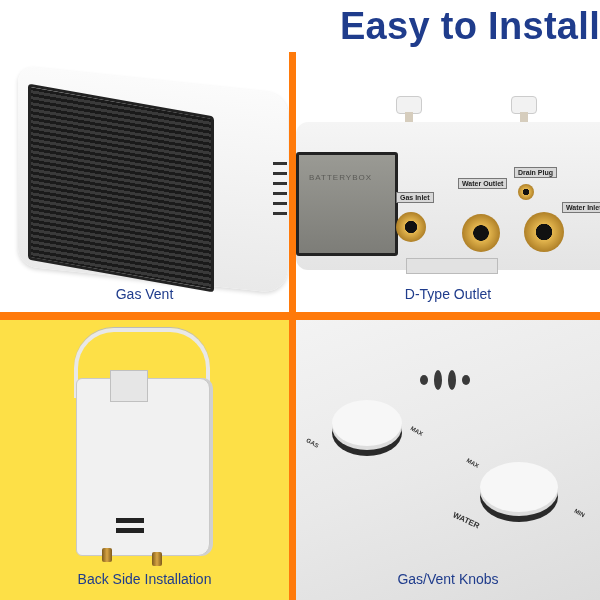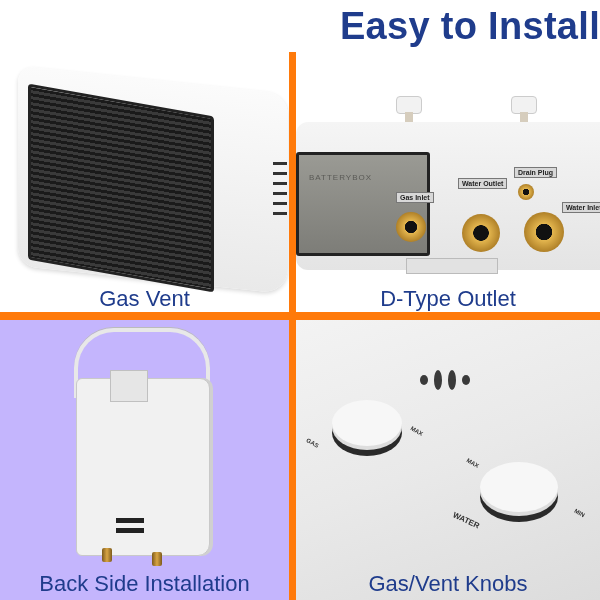--- a/index.html
+++ b/index.html
@@ -3,36 +3,36 @@
 <meta charset="utf-8">
 <style>
   html, body { margin:0; padding:0; background:#ffffff; }
   body { width:600px; height:600px; position:relative; overflow:hidden; font-family:"Liberation Sans", sans-serif; }
   .title { position:absolute; left:0; top:0; width:600px; height:52px; text-align:right; line-height:52px; font-size:38px; font-weight:bold; color:#1f3c8c; letter-spacing:0.3px; }
   .vbar { position:absolute; left:289px; top:52px; width:7px; height:548px; background:#ff7a0a; z-index:5; }
   .hbar { position:absolute; left:0; top:312px; width:600px; height:8px; background:#ff7a0a; z-index:5; }
   .panel { position:absolute; overflow:hidden; }
   .p-tl { left:0; top:52px; width:289px; height:260px; background:#fff; }
   .p-tr { left:296px; top:52px; width:304px; height:260px; background:#fff; }
-  .p-bl { left:0; top:320px; width:289px; height:280px; background:#c4b5fd; }
+  .p-bl { left:0; top:320px; width:289px; height:280px; background:#fde047; }
   .p-br { left:296px; top:320px; width:304px; height:280px; background:linear-gradient(160deg,#f3f3f3 0%,#e9e9e9 50%,#dcdcdc 100%); }
-  .caption { position:absolute; left:0; width:100%; text-align:center; font-size:22px; color:#1f3c8c; z-index:4; }
+  .caption { position:absolute; left:0; width:100%; text-align:center; font-size:14px; color:#1f3c8c; z-index:4; }
   .p-tl .caption, .p-tr .caption { top:234px; }
   .p-bl .caption, .p-br .caption { top:251px; }
 
   
   .vent-body { position:absolute; left:18px; top:28px; width:270px; height:200px; background:linear-gradient(180deg,#fbfbfb,#e9e9e9); border-radius:16px 20px 26px 18px; box-shadow:0 2px 4px rgba(0,0,0,0.15); transform:skewY(6deg); }
   .vent-grille { position:absolute; left:28px; top:48px; width:180px; height:170px; background:repeating-linear-gradient(180deg,#1a1a1a 0 3px,#3a3a3a 3px 6px); border:3px solid #222; border-radius:4px; transform:skewY(10deg); }
   .vent-slots { position:absolute; left:273px; top:110px; width:14px; height:60px; background:repeating-linear-gradient(180deg,#333 0 3px,transparent 3px 10px); }
 
   
   .unit-top { position:absolute; left:0; top:70px; width:304px; height:148px; background:linear-gradient(180deg,#f5f5f5,#e4e4e4); border-radius:12px 0 0 12px; }
   .knob-sm { position:absolute; top:44px; width:24px; height:16px; background:#f2f2f2; border:1px solid #ccc; border-radius:4px; }
   .knob-sm::after { content:""; position:absolute; left:8px; top:15px; width:8px; height:10px; background:#d6cdbd; }
-  .batt-box { position:absolute; left:0; top:100px; width:96px; height:98px; background:linear-gradient(180deg,#9a9a94,#7d7d78); border:3px solid #222; border-radius:3px;padding-left:32px; }
+  .batt-box { position:absolute; left:0; top:100px; width:96px; height:98px; background:linear-gradient(180deg,#9a9a94,#7d7d78); border:3px solid #222; border-radius:3px; }
   .batt-label { position:absolute; left:10px; top:18px; font-size:8px; color:#5a5a56; letter-spacing:1px; }
   .tag { position:absolute; background:#d8d8d8; border:1px solid #777; font-size:7px; font-weight:bold; color:#222; padding:1px 3px; white-space:nowrap; }
   .fitting { position:absolute; border-radius:50%; background:radial-gradient(circle,#111 0 28%,#e3b54e 30%,#b08128 70%,#6f5218 100%); }
   .bracket { position:absolute; left:110px; top:206px; width:90px; height:14px; background:#e2e2e2; border:1px solid #bbb; }
 
   
   .back-plate { position:absolute; left:76px; top:58px; width:132px; height:176px; background:#f1f1f1; border:1px solid #c9c9c9; border-radius:6px 10px 12px 6px; box-shadow:3px 0 0 #d0d0d0; }
   .handle { position:absolute; left:74px; top:8px; width:128px; height:66px; border:4px solid #e8e8e8; border-bottom:none; border-radius:40px 40px 0 0; box-shadow:0 -1px 0 #bbb; }
   .mount { position:absolute; left:110px; top:50px; width:36px; height:30px; background:#e6e6e6; border:1px solid #c0c0c0; }
   .back-slots { position:absolute; left:116px; top:198px; width:28px; height:20px; background:repeating-linear-gradient(180deg,#222 0 5px,transparent 5px 10px); }

